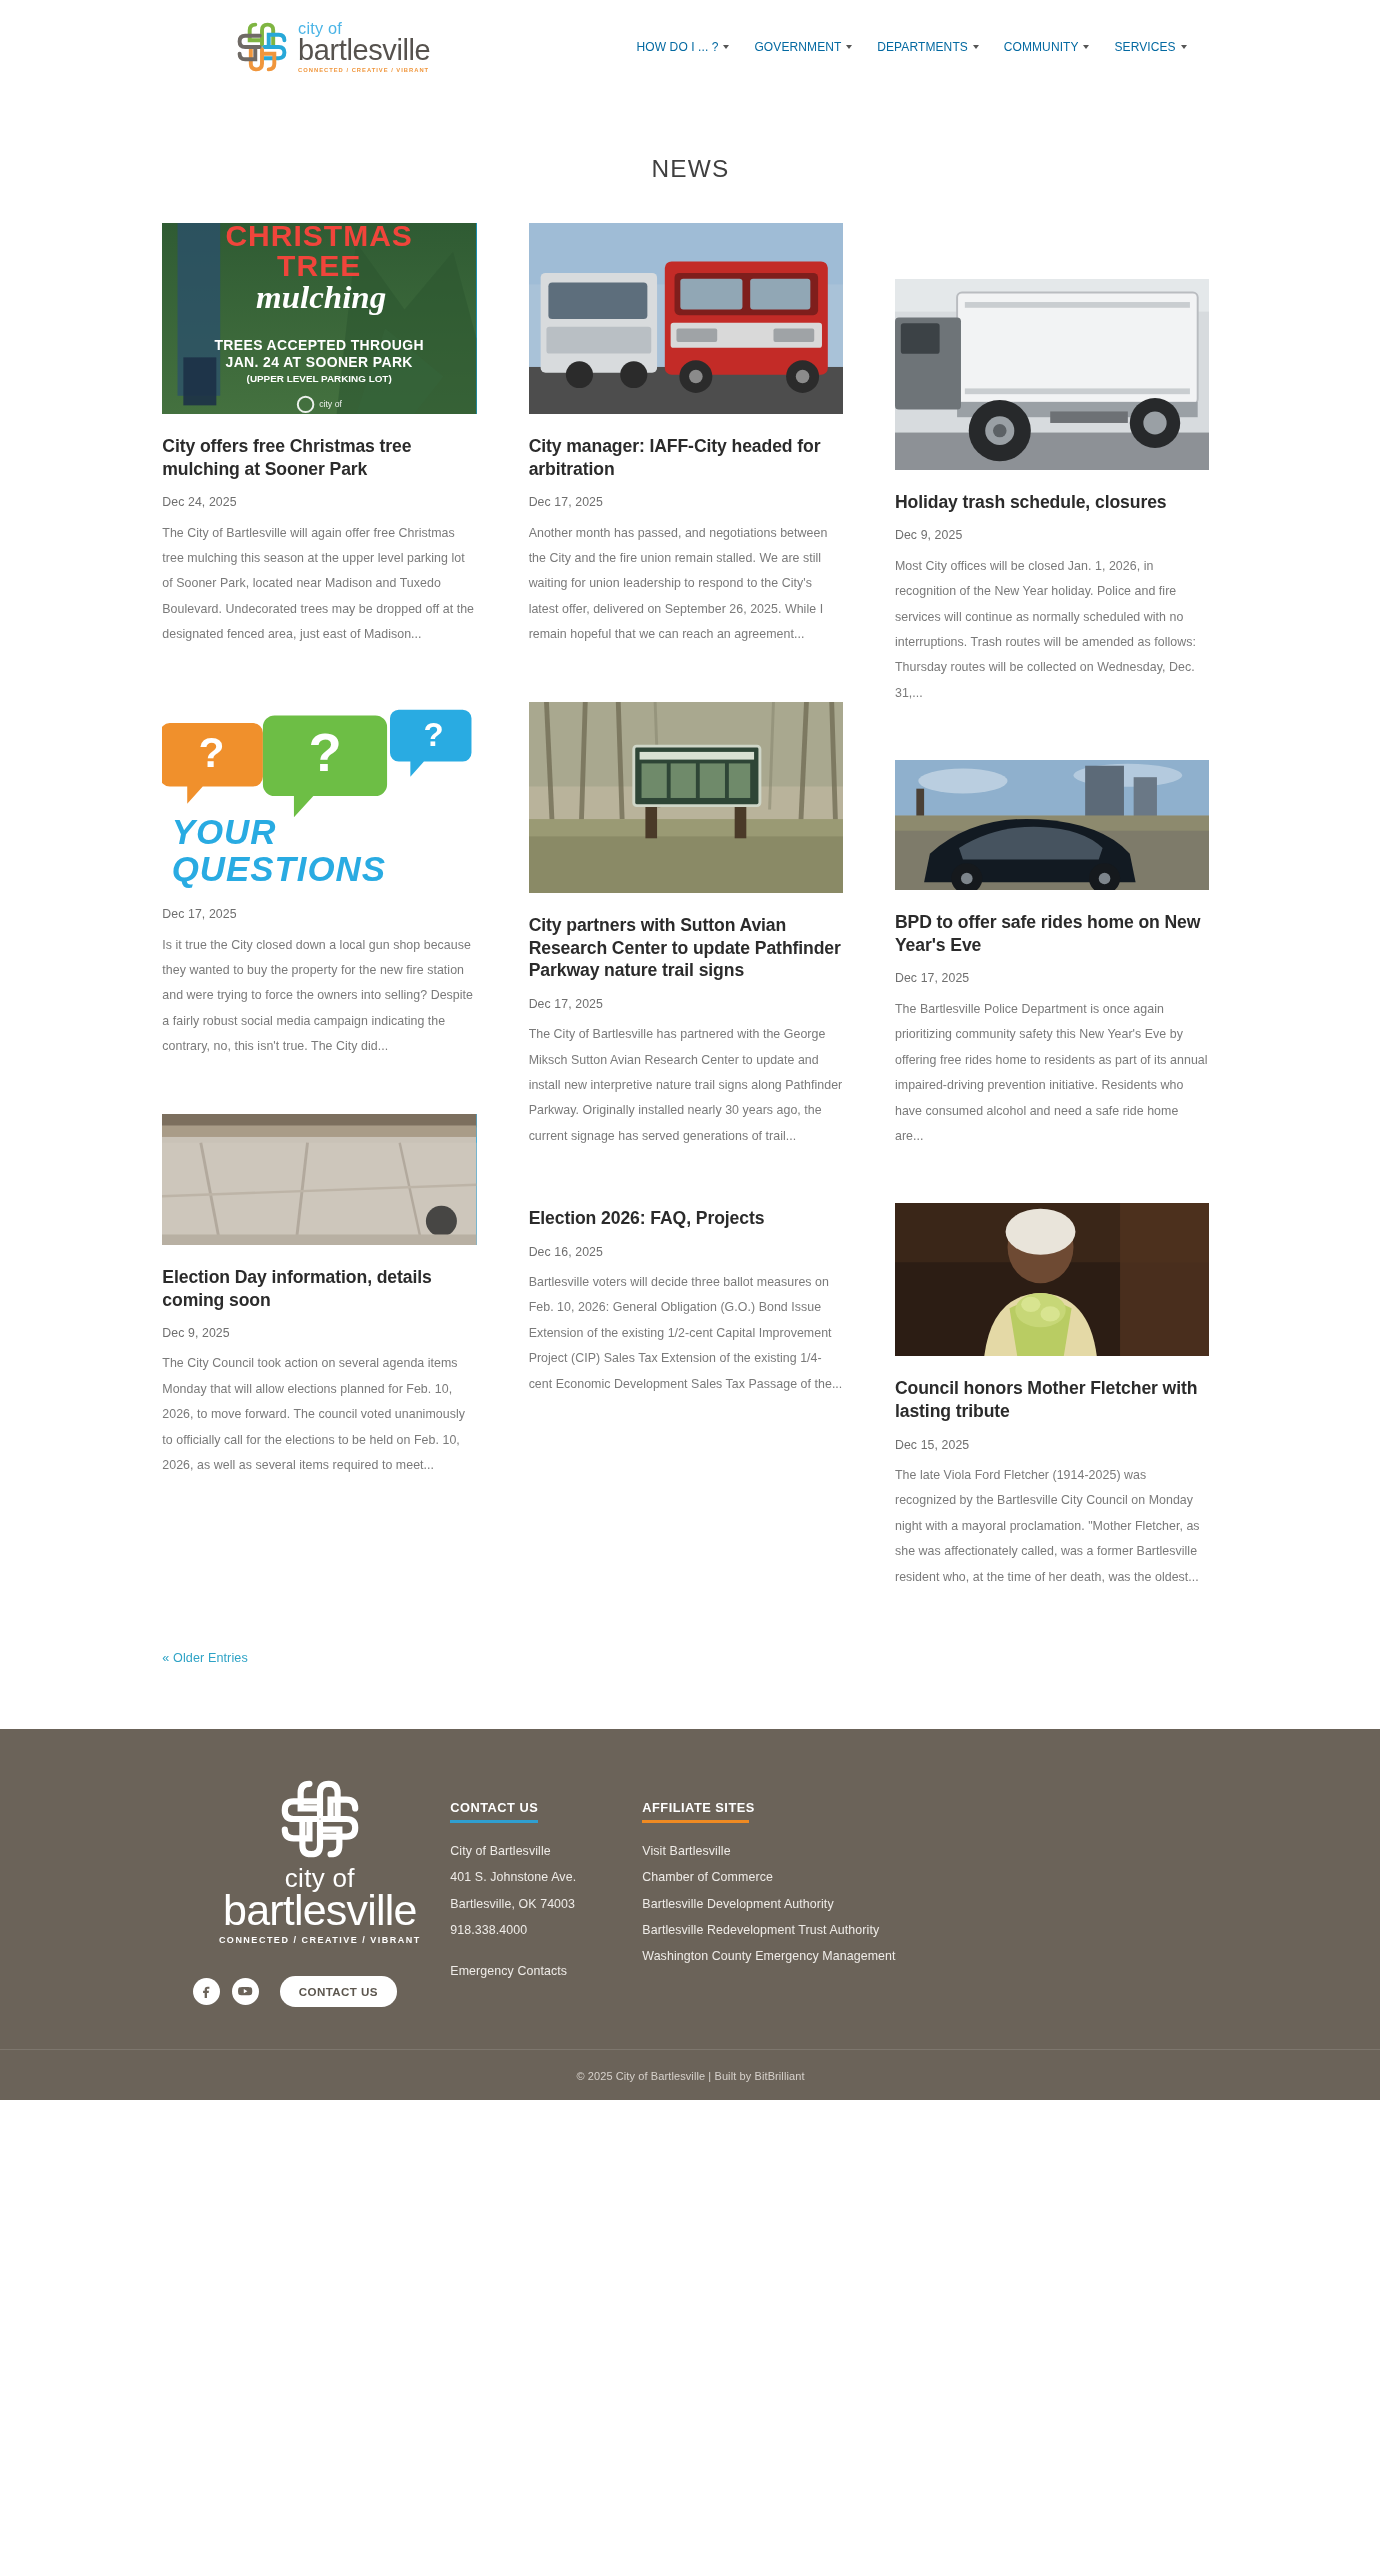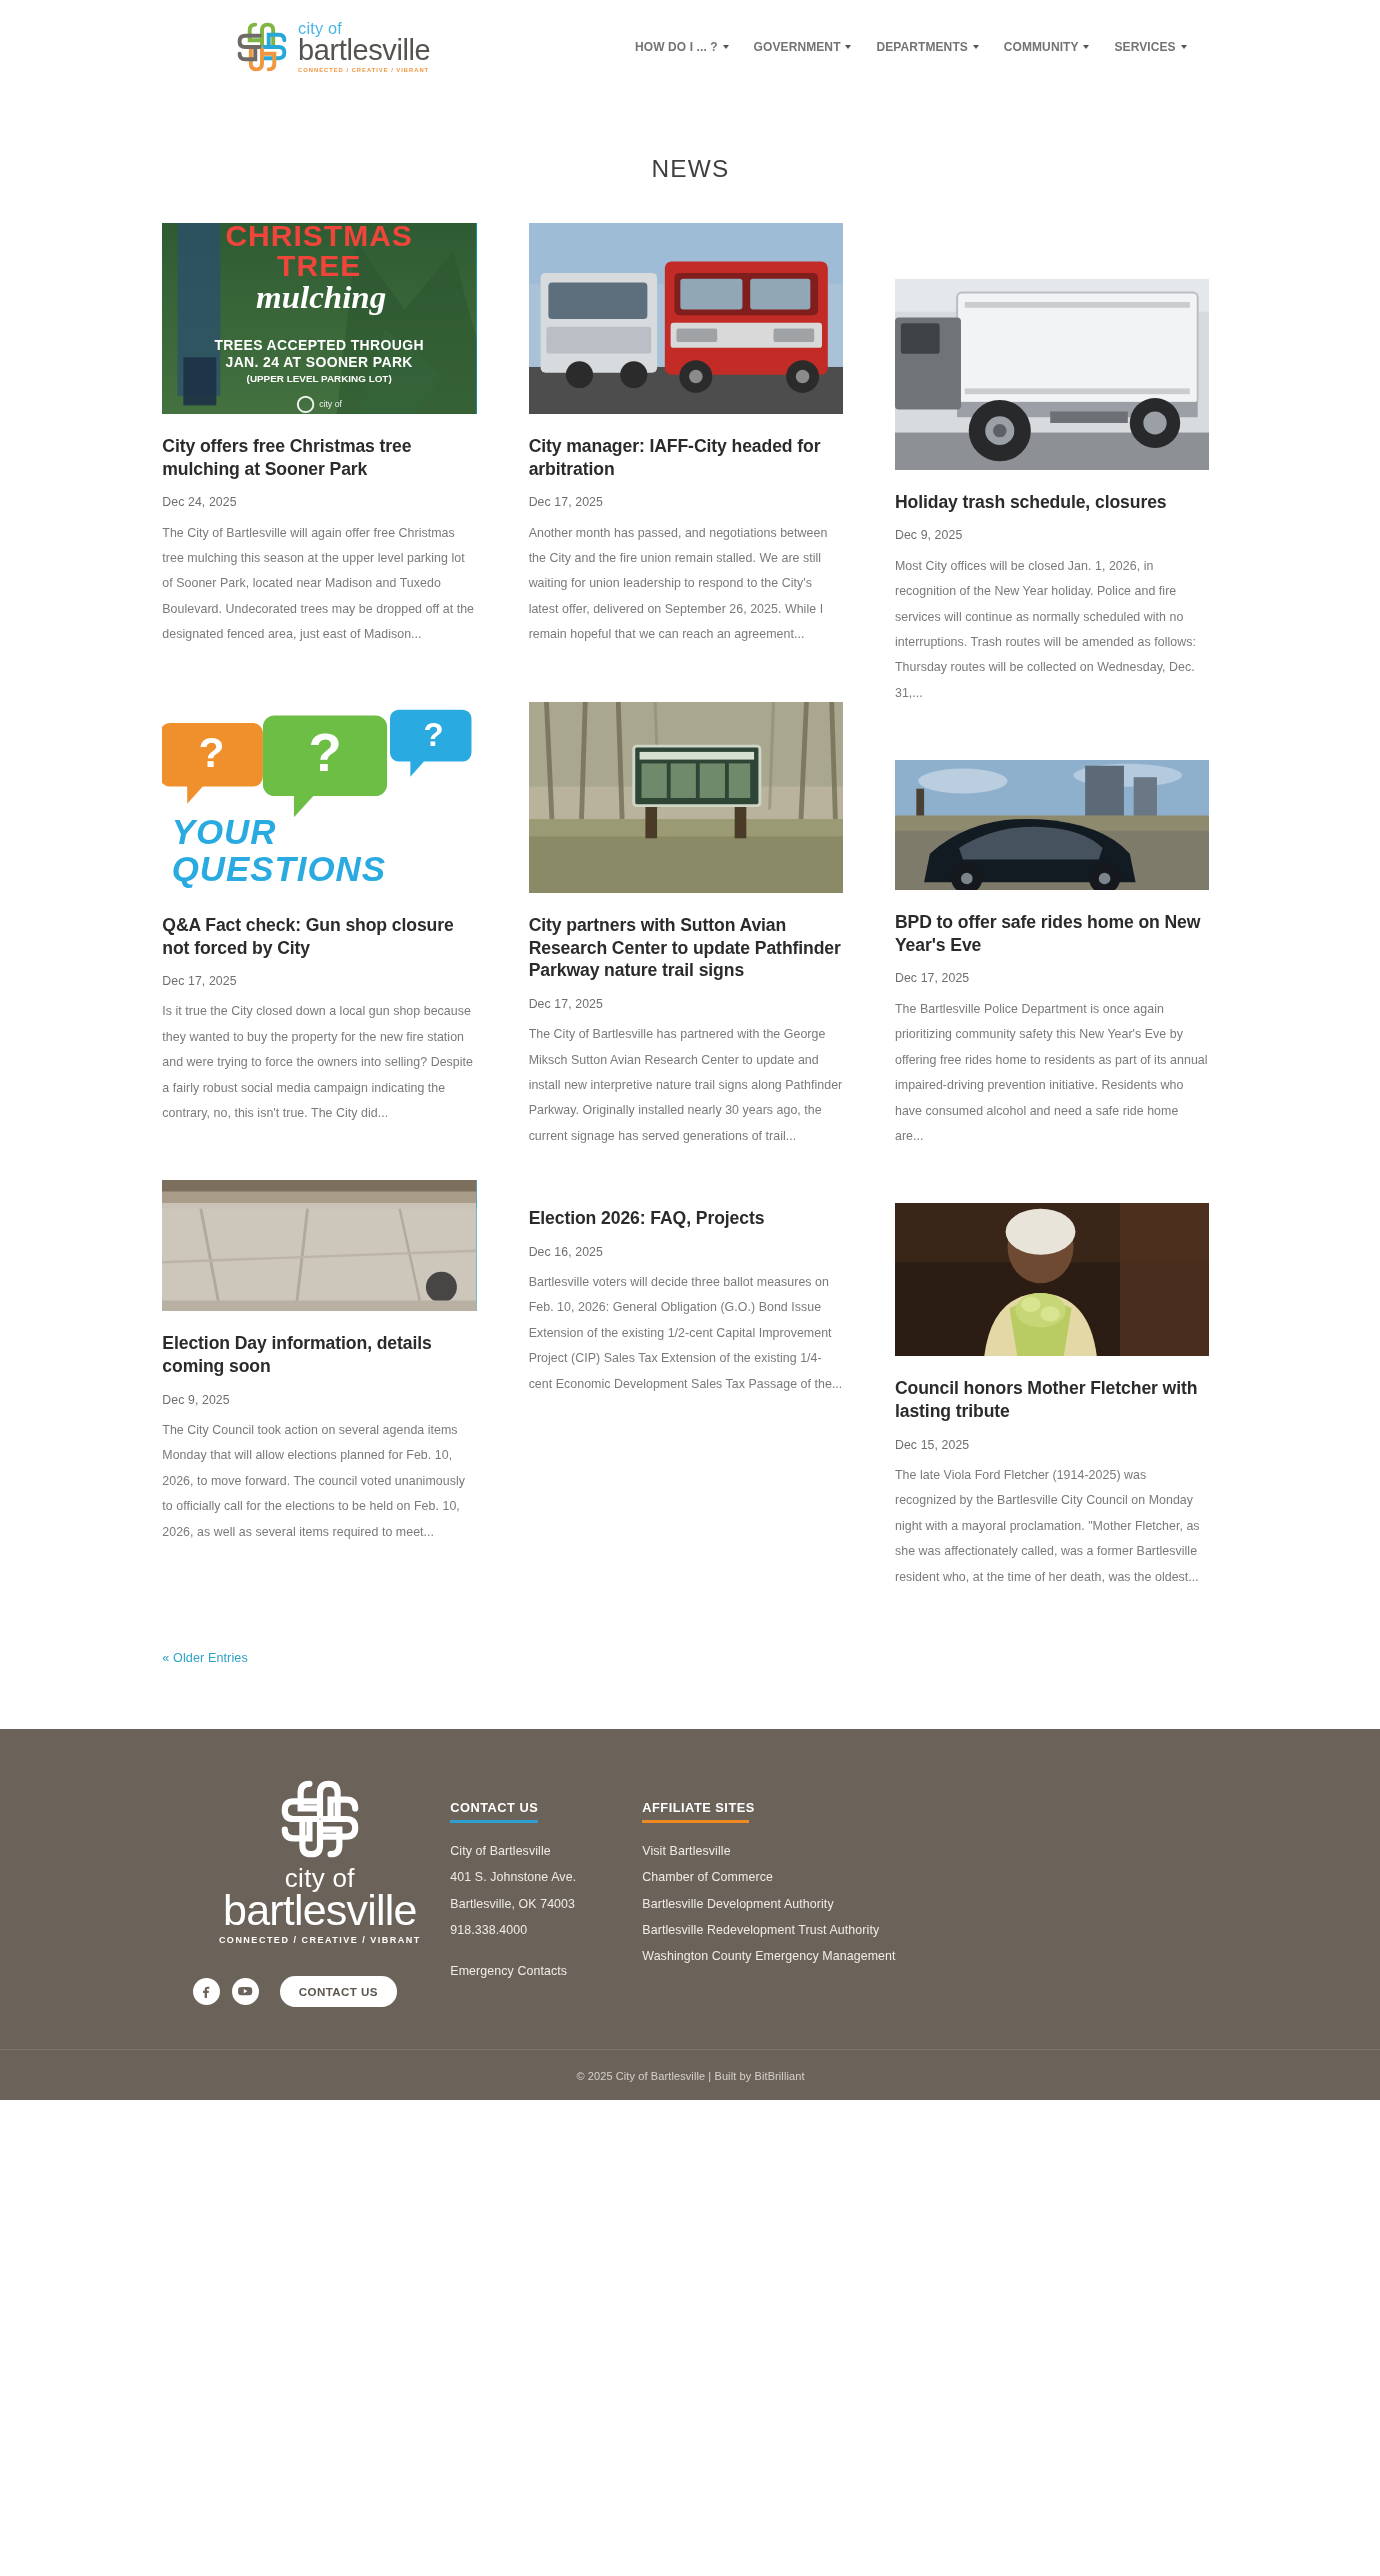--- a/index.html
+++ b/index.html
@@ -50,23 +50,23 @@
     color: #f0963c;
     letter-spacing: 1px;
     font-weight: 700;
     margin-top: 1.9px;
   }
 
   .main-nav { display: flex; align-items: center; gap: 25px; padding-right: 36px; }
   .nav-item {
     display: flex; align-items: center; gap: 4.8px;
     font-size: 12px;
-    font-weight: 700;
+    font-weight: 400;
     letter-spacing: 0.1px;
-    color: #737373;
+    color: #0369a1;
     cursor: pointer;
     white-space: nowrap;
   }
   .caret {
     width: 0; height: 0;
     border-left: 3.5px solid transparent;
     border-right: 3.5px solid transparent;
     border-top: 4.2px solid #555;
     margin-top: 1.9px;
   }
@@ -358,21 +358,20 @@
           <path d="M8 22 h86 a10 10 0 0 1 10 10 v46 a10 10 0 0 1 -10 10 h-52 l-16 18 v-18 h-18 a10 10 0 0 1 -10 -10 v-46 a10 10 0 0 1 10 -10 z" fill="#f0902c"></path>
           <text x="51" y="68" font-family="Liberation Sans, sans-serif" font-size="44" font-weight="800" fill="#ffffff" text-anchor="middle">?</text>
           <path d="M116 14 h104 a12 12 0 0 1 12 12 v60 a12 12 0 0 1 -12 12 h-64 l-20 22 v-22 h-20 a12 12 0 0 1 -12 -12 v-60 a12 12 0 0 1 12 -12 z" fill="#6dbe45"></path>
           <text x="168" y="72" font-family="Liberation Sans, sans-serif" font-size="56" font-weight="800" fill="#ffffff" text-anchor="middle">?</text>
           <path d="M244 8 h66 a9 9 0 0 1 9 9 v36 a9 9 0 0 1 -9 9 h-40 l-14 16 v-16 h-12 a9 9 0 0 1 -9 -9 v-36 a9 9 0 0 1 9 -9 z" fill="#29abe2"></path>
           <text x="280" y="46" font-family="Liberation Sans, sans-serif" font-size="34" font-weight="800" fill="#ffffff" text-anchor="middle">?</text>
           <text x="10" y="148" font-family="Liberation Sans, sans-serif" font-size="36" font-weight="800" font-style="italic" fill="#29abe2" letter-spacing="1">YOUR</text>
           <text x="10" y="186" font-family="Liberation Sans, sans-serif" font-size="36" font-weight="800" font-style="italic" fill="#29abe2" letter-spacing="1">QUESTIONS</text>
         </svg>
       </div>
-      <h2 class="card-title">Q&amp;A Fact check: Gun shop closure not forced by City</h2>
       <div class="card-date">Dec 17, 2025</div>
       <p class="card-excerpt">Is it true the City closed down a local gun shop because they wanted to buy the property for the new fire station and were trying to force the owners into selling? Despite a fairly robust social media campaign indicating the contrary, no, this isn't true. The City did...</p>
     </article>
 
     
     <article class="card">
       <div class="card-thumb" style="height:131px">
         <svg viewBox="0 0 324 137" preserveAspectRatio="none">
           <rect width="324" height="137" fill="#c9c2b7"></rect>
           <rect y="0" width="324" height="14" fill="#7c6f5e"></rect>

